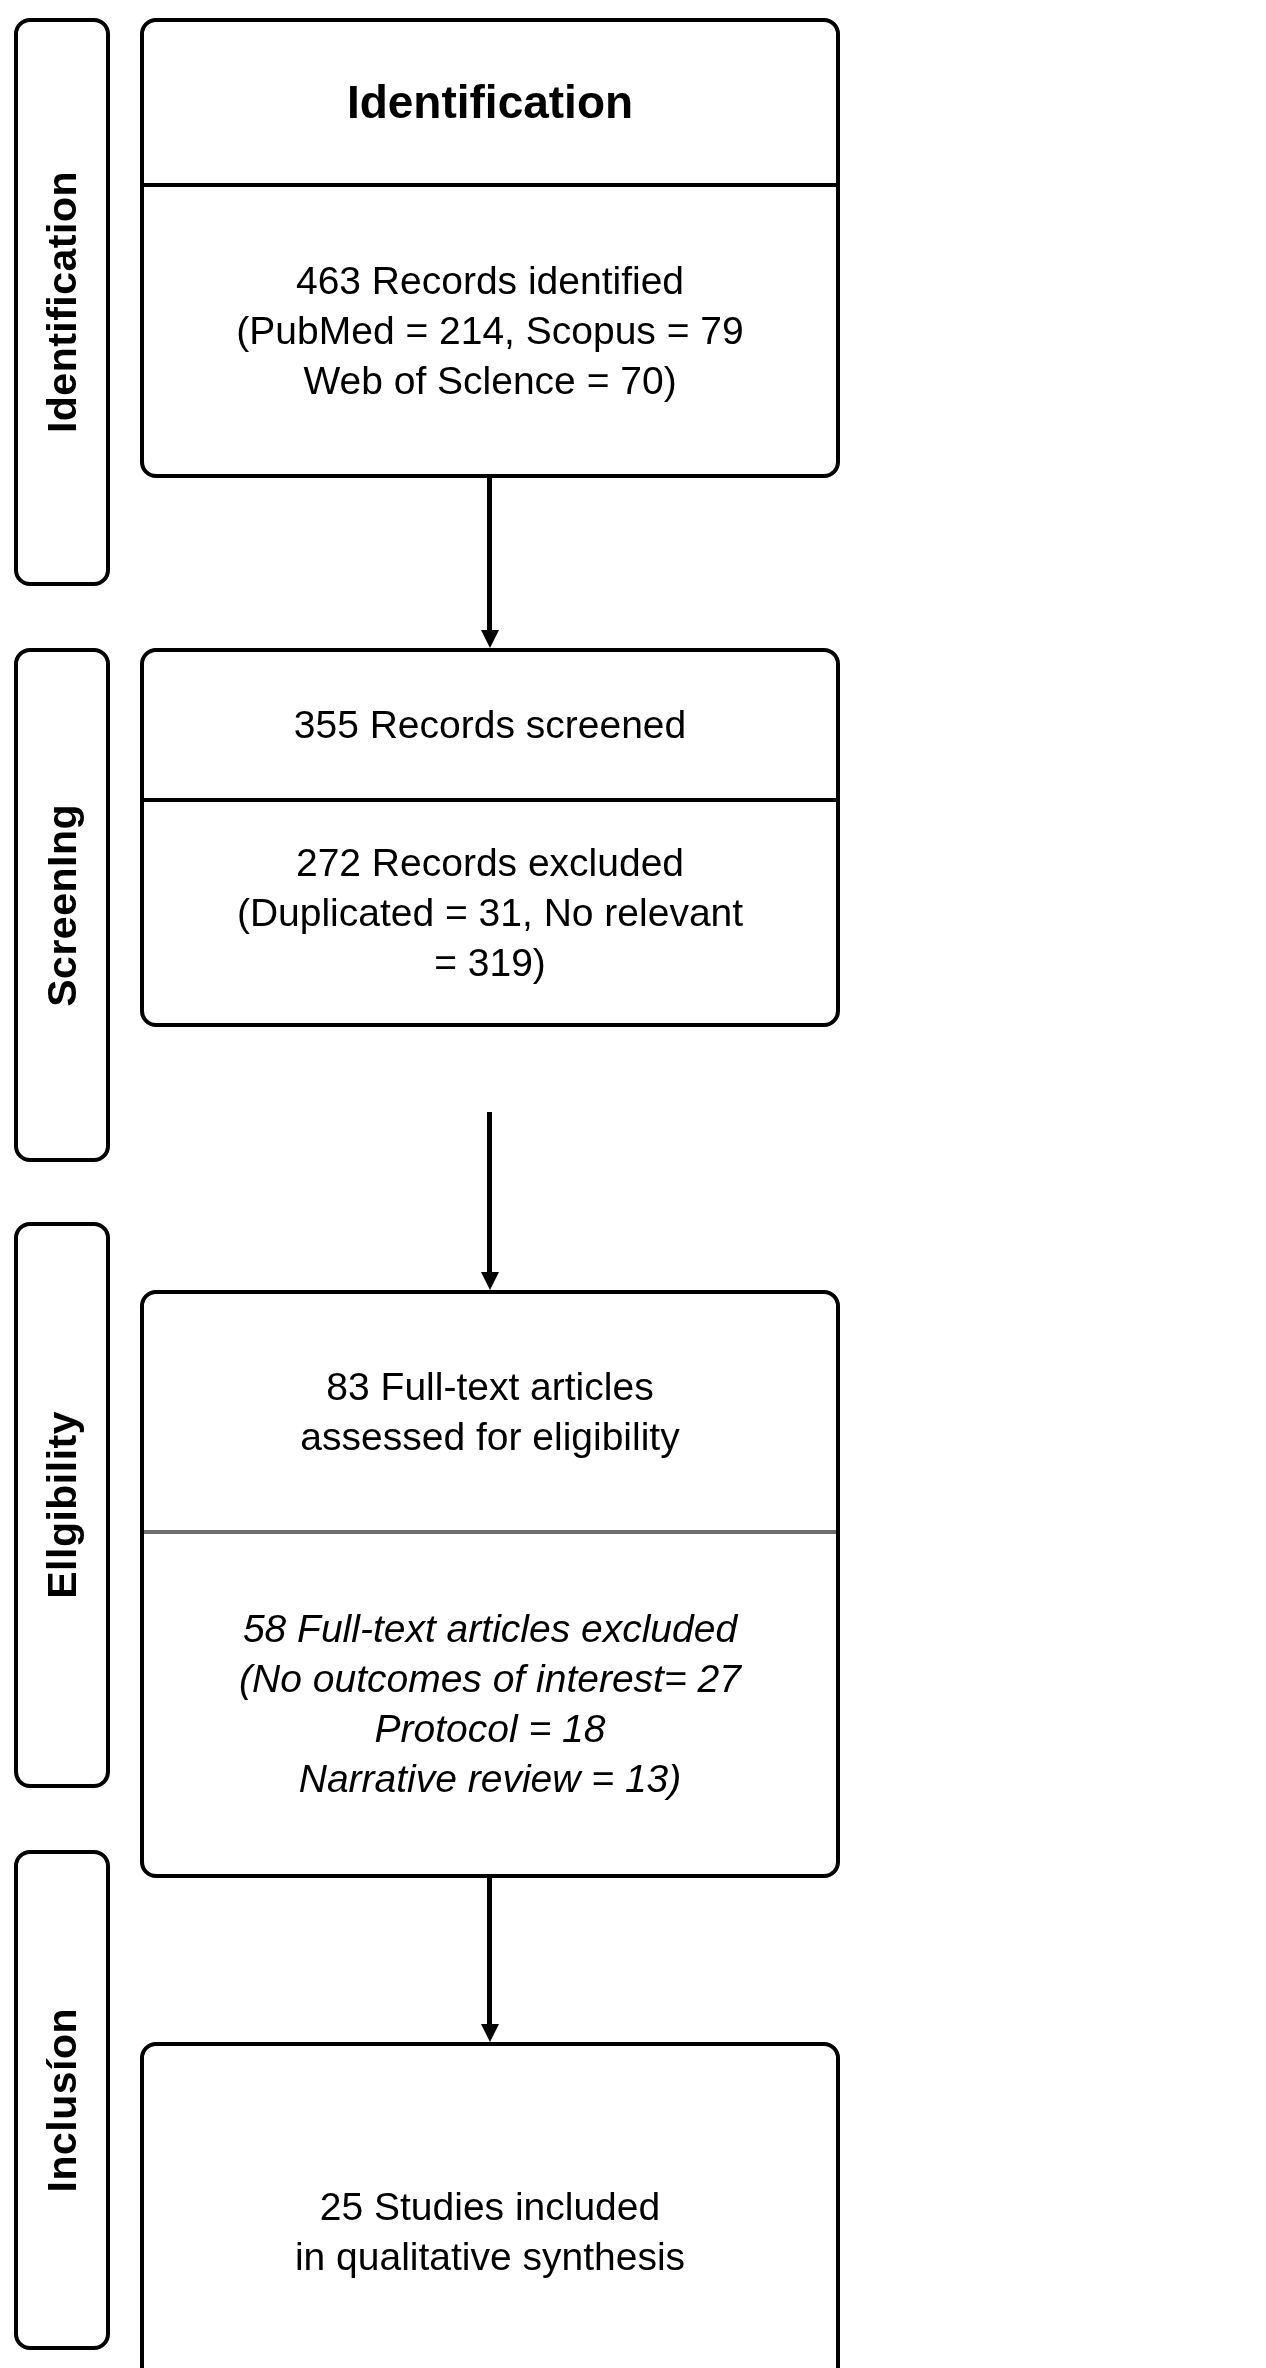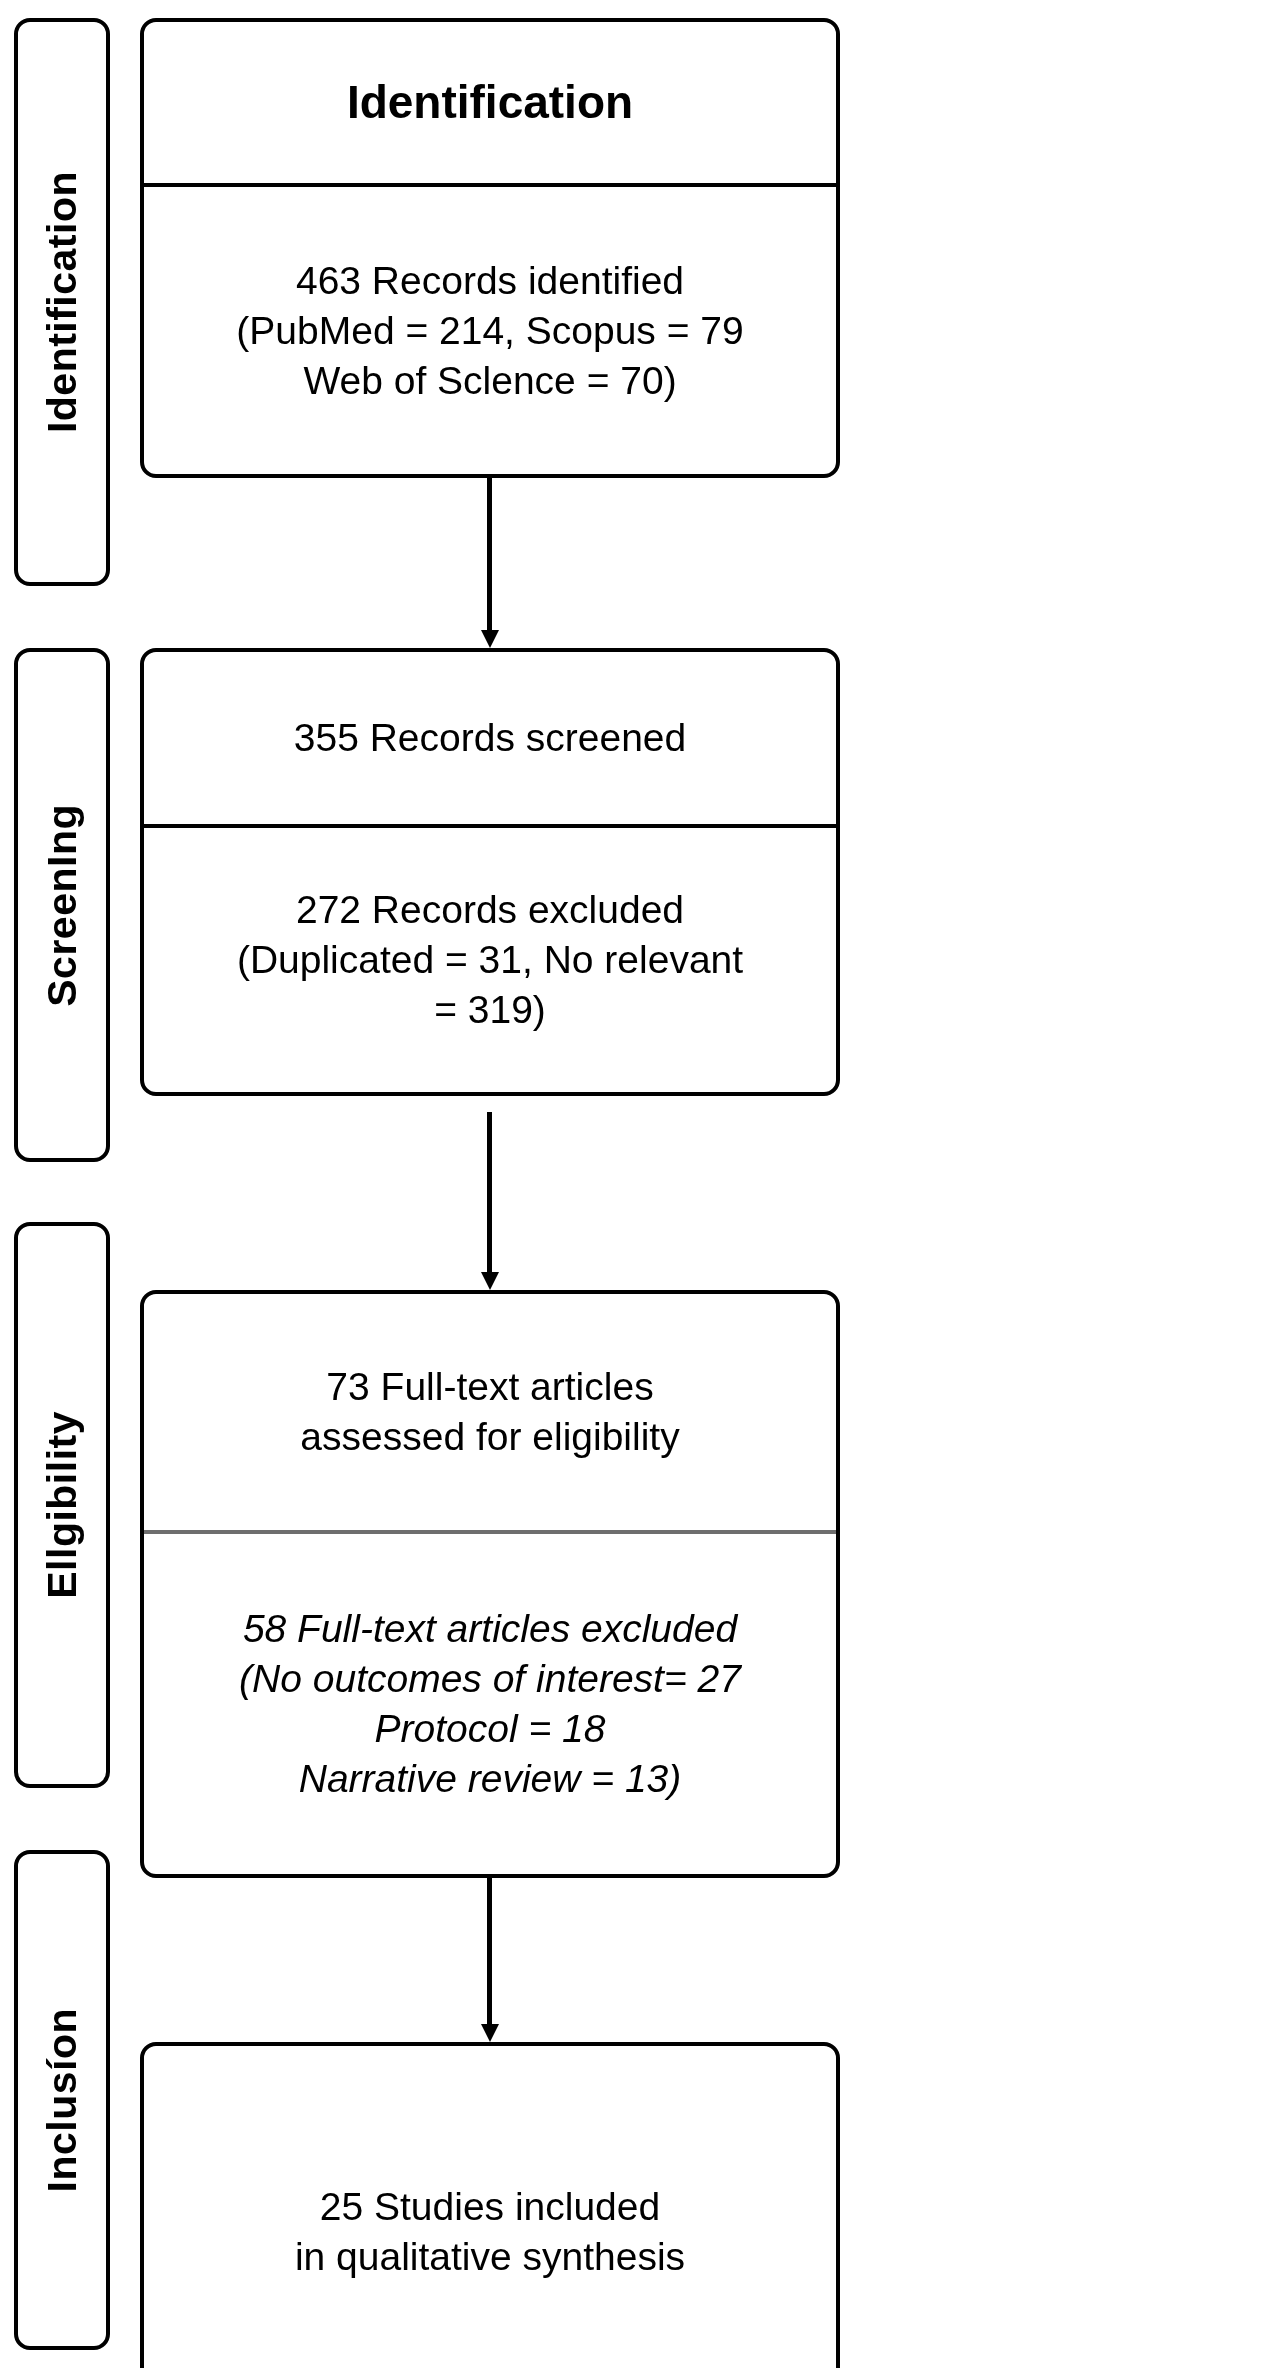--- a/index.html
+++ b/index.html
@@ -138,39 +138,39 @@
 (PubMed = 214, Scopus = 79
 Web of Sclence = 70)</div>
     </div>
   </div>
 
   <div class="arrow" id="arrow-1" style="top: 478px; height: 170px;">
     <div class="shaft" style="height: 152px;"></div>
     <div class="head" style="top: 152px;"></div>
   </div>
 
-  <div class="flow-box" id="box-screening" style="top: 648px; height: 448px; display: flex; flex-direction: column;">
+  <div class="flow-box" id="box-screening" style="top: 648px; height: 379px; display: flex; flex-direction: column;">
     <div class="box-section" style="flex: 38 1 0px; display: flex; align-items: center; justify-content: center;">
       <div class="box-text">355 Records screened</div>
     </div>
     <div class="box-section box-divider-black" style="flex: 62 1 0px; display: flex; align-items: center; justify-content: center;">
       <div class="box-text">272 Records excluded
 (Duplicated = 31, No relevant
 = 319)</div>
     </div>
   </div>
 
   <div class="arrow" id="arrow-2" style="top: 1112px; height: 178px;">
     <div class="shaft" style="height: 160px;"></div>
     <div class="head" style="top: 160px;"></div>
   </div>
 
   <div class="flow-box" id="box-eligibility" style="top: 1290px; height: 588px; display: flex; flex-direction: column;">
     <div class="box-section" style="flex: 40 1 0px; display: flex; align-items: center; justify-content: center;">
-      <div class="box-text">73 Full-text articles
+      <div class="box-text">83 Full-text articles
 assessed for eligibility</div>
     </div>
     <div class="box-section box-divider-gray" style="flex: 60 1 0px; display: flex; align-items: center; justify-content: center;">
       <div class="box-text">58 Full-text articles excluded
 (No outcomes of interest= 27
 Protocol = 18
 Narrative review  =  13)</div>
     </div>
   </div>
 

